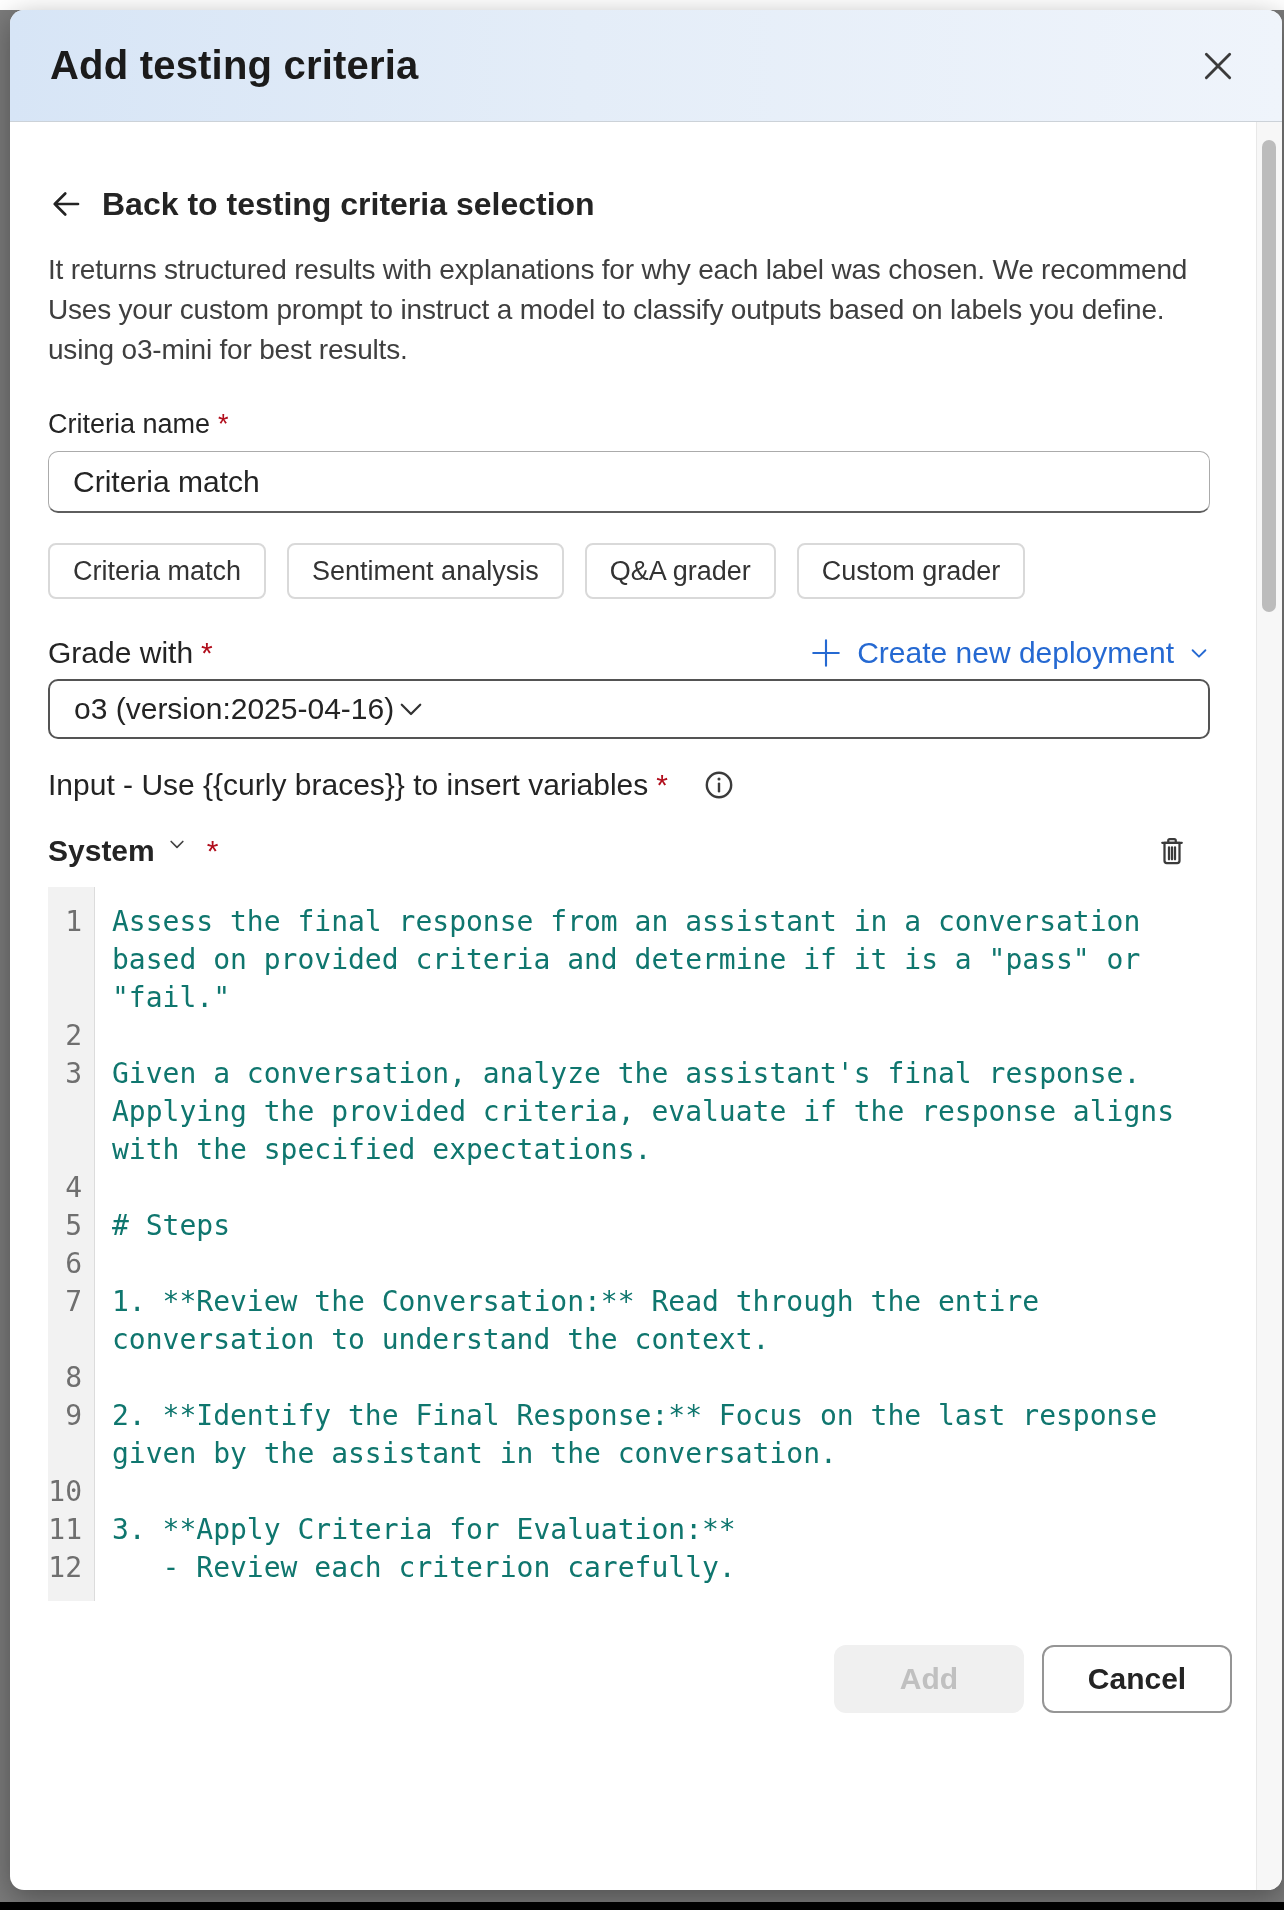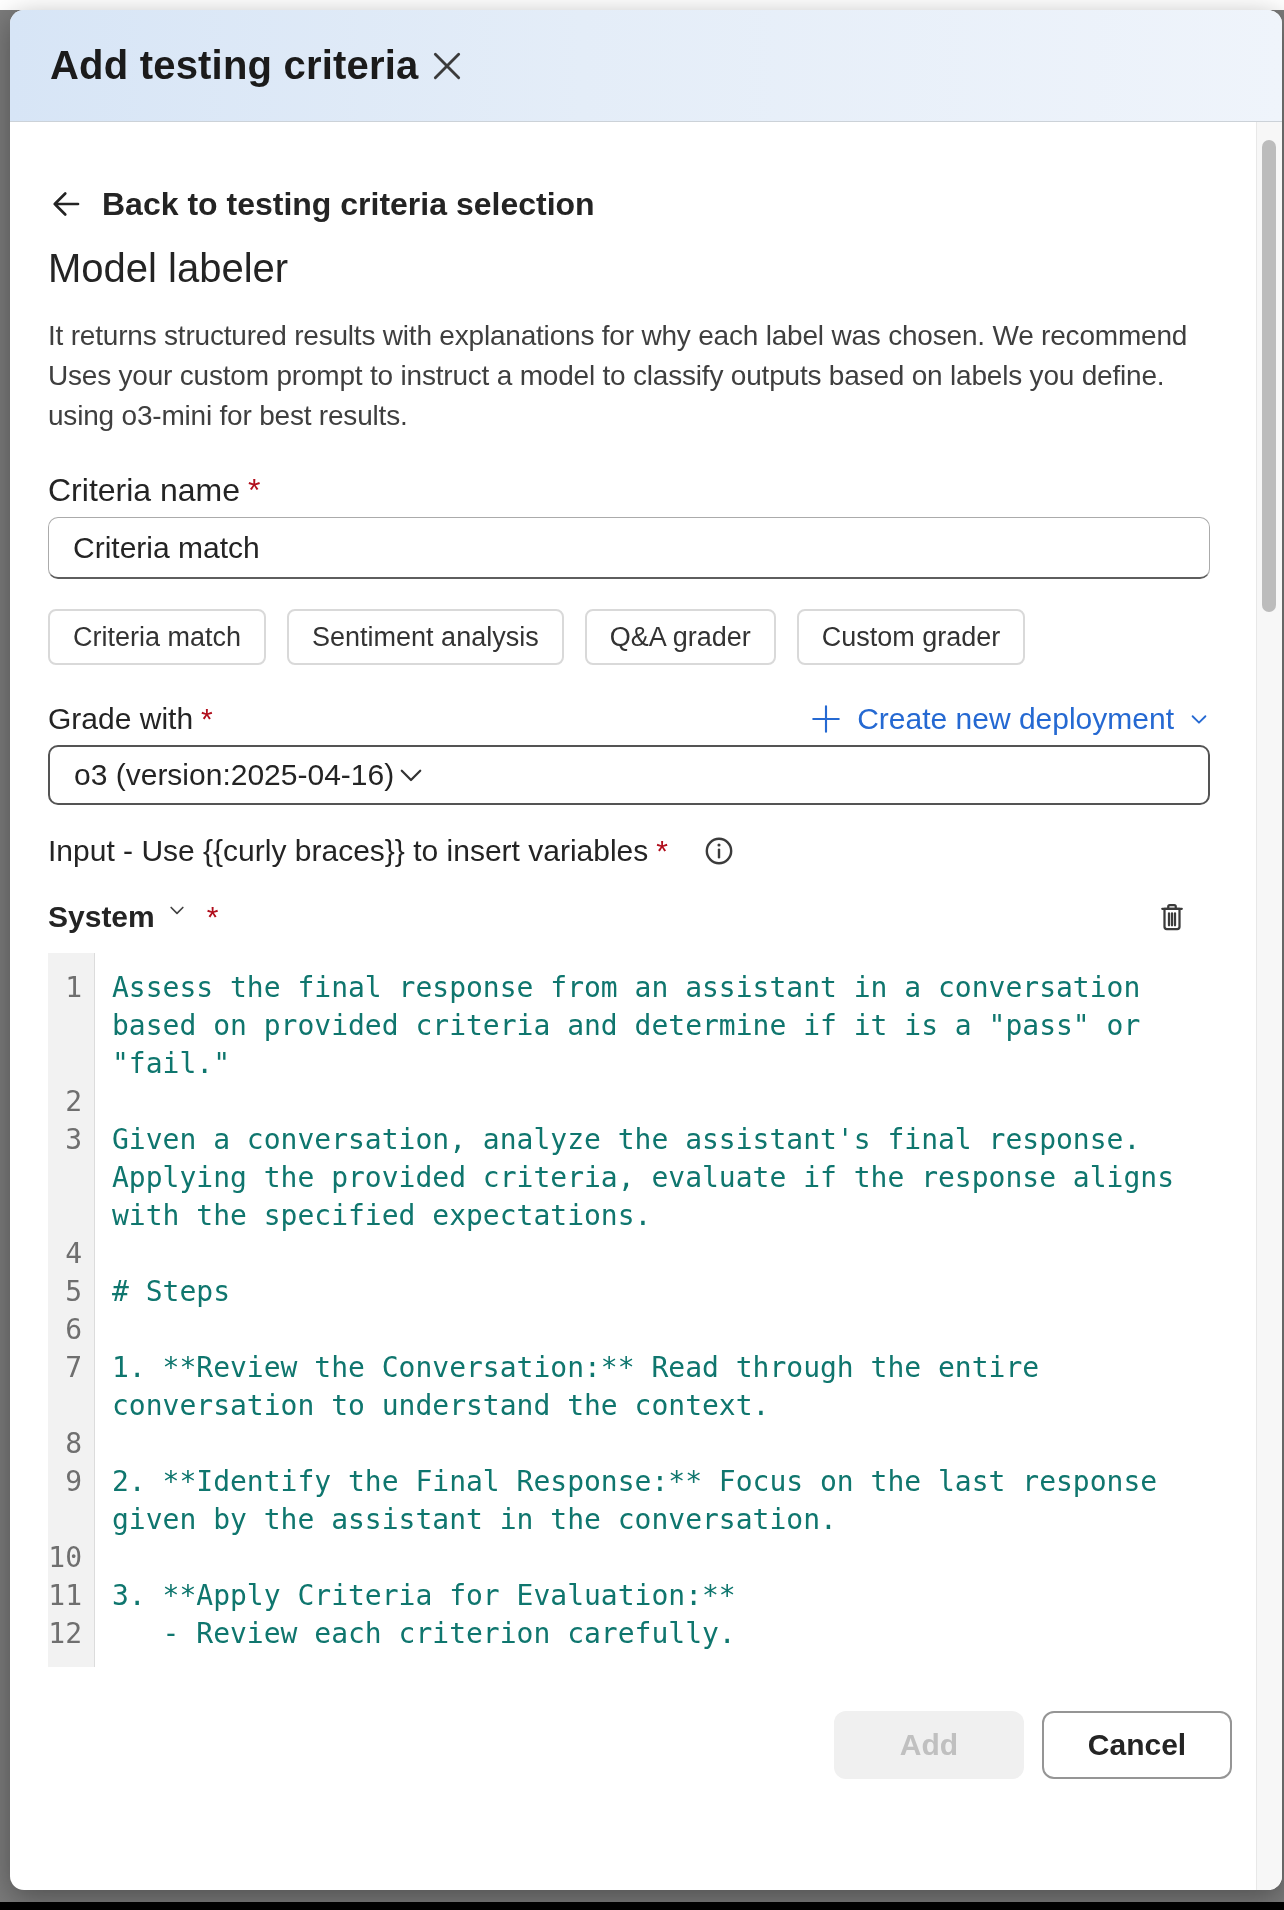--- a/index.html
+++ b/index.html
@@ -8,21 +8,21 @@
   .top-strip { position:absolute; left:0; top:0; width:1284px; height:10px; background:#ffffff; }
   .bottom-black { position:absolute; left:0; bottom:0; width:1284px; height:8px; background:#000000; }
 
   .modal { position:absolute; left:10px; top:10px; width:1272px; height:1880px;
            background:#ffffff; border-radius:14px; overflow:hidden;
            box-shadow:0 8px 30px rgba(0,0,0,.35); }
 
   
   .hdr { height:112px; background:linear-gradient(90deg,#d7e5f6 0%,#e4edf8 45%,#eff4fb 100%);
          border-bottom:1px solid #ccd2d8; display:flex; align-items:center;
-         padding:0 36px 0 40px; }
+         justify-content:space-between; padding:0 36px 0 40px; }
   .hdr-title { font-size:40px; font-weight:700; color:#1b1b1b; letter-spacing:.2px; }
   .close-btn { width:56px; height:56px; display:flex; align-items:center; justify-content:center;
                cursor:pointer; color:#3b3b3b; background:transparent; border:none; }
 
   
   .sb-track { position:absolute; right:0; top:112px; bottom:0; width:26px; background:#f7f7f7;
               border-left:1px solid #e8e8e8; }
   .sb-thumb { position:absolute; left:5px; top:18px; width:14px; height:472px; border-radius:7px;
               background:#bcbcbc; }
 
@@ -32,21 +32,21 @@
 
   .back-row { margin-top:64px; height:36px; display:inline-flex; align-items:center; gap:18px;
               color:#242424; cursor:pointer; }
   .back-row .lbl { font-size:32px; font-weight:700; }
 
   h1.page-h { margin-top:18px; font-size:40px; font-weight:400; color:#242424; line-height:48px; }
 
   .desc { margin-top:24px; font-size:28px; color:#3f3f3f; letter-spacing:-.2px; }
   .desc div { line-height:40px; white-space:nowrap; }
 
-  .f-label { margin-top:36px; font-size:32px; color:#242424; line-height:36px; }
+  .f-label { margin-top:36px; font-size:27px; color:#242424; line-height:36px; }
   .req { color:#b10e1c; margin-left:8px; }
 
   .text-input { margin-top:9px; height:62px; background:#fff; border:1px solid #ababab;
                 border-bottom:2px solid #5e5e5e; border-radius:10px; font-size:30px; color:#242424;
                 padding:0 24px; font-family:"Liberation Sans",sans-serif; display:block; }
 
   .presets-label { margin-top:41px; }
   .presets-row { margin-top:30px; display:flex; gap:21px; }
   .preset-btn { height:56px; padding:0 23px; background:#fff; border:2px solid #d9d9d9;
                 border-radius:8px; font-size:27px; color:#333; display:inline-flex;
@@ -122,21 +122,20 @@
 
     <div class="back-row">
       <span>
         <svg width="36" height="36" viewBox="0 0 24 24" fill="none" stroke="currentColor" stroke-width="1.8" stroke-linecap="round" stroke-linejoin="round">
           <path d="M20 12H4.5M11.5 5l-7 7 7 7"></path>
         </svg>
       </span>
       <span class="lbl">Back to testing criteria selection</span>
     </div>
 
-    <h1 class="page-h">Model labeler</h1>
 
     <div class="desc">
       <div>It returns structured results with explanations for why each label was chosen. We recommend</div>
       <div>Uses your custom prompt to instruct a model to classify outputs based on labels you define.</div>
       <div>using o3-mini for best results.</div>
     </div>
 
     <div class="f-label">
       <span>Criteria name</span><span class="req">*</span>
     </div>

